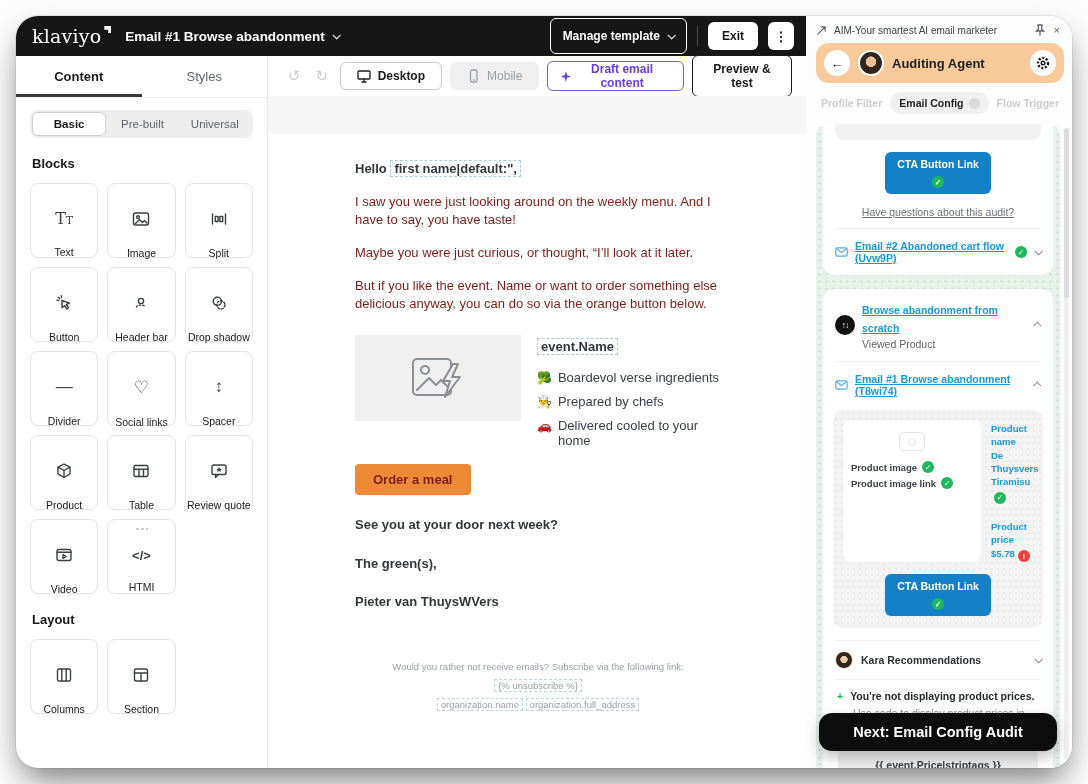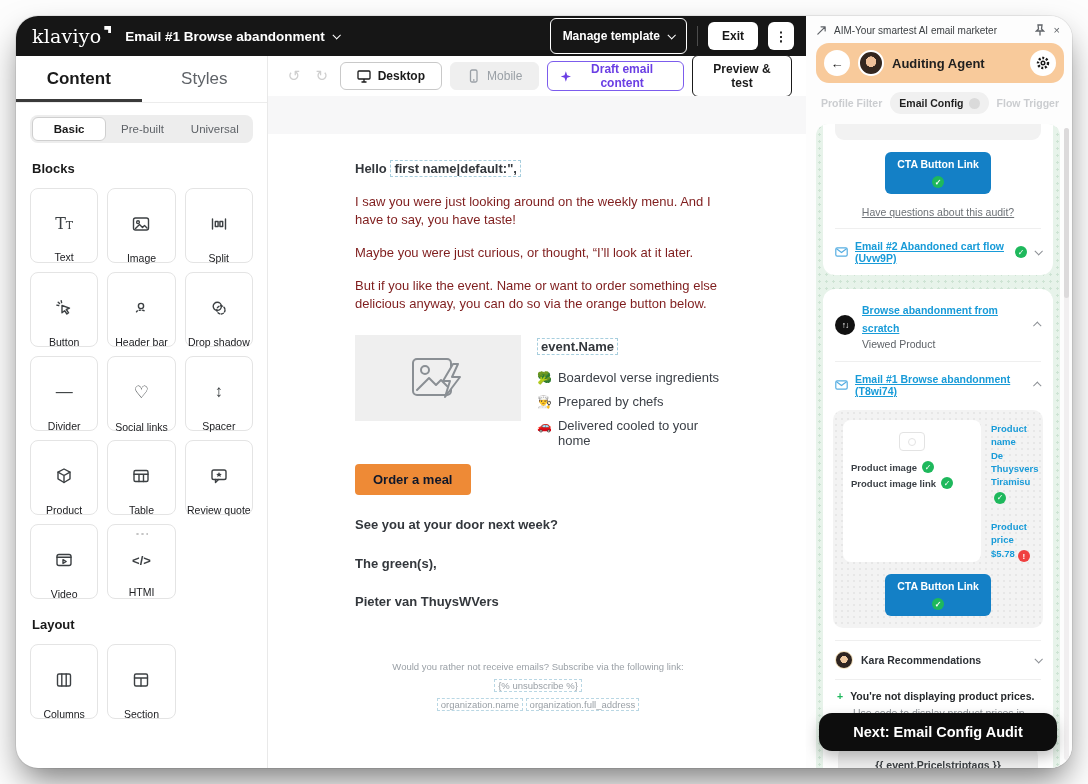--- a/index.html
+++ b/index.html
@@ -18,21 +18,21 @@
   .chev.white { border-color:#fff; }
   .nav-right { margin-left:auto; display:flex; align-items:center; gap:10px; }
   .btn-outline-w { border:1px solid #fff; color:#fff; background:transparent; border-radius:6px; padding:10px 12px; font-size:12px; font-weight:700; display:flex; align-items:center; gap:8px; cursor:pointer; }
   .nav-div { width:1px; height:20px; background:#4c4c4c; }
   .btn-exit { background:#fff; color:#161616; border:none; border-radius:6px; padding:7px 14px; font-size:12px; font-weight:700; cursor:pointer; }
   .btn-kebab { background:#fff; border:none; border-radius:6px; width:26px; height:28px; font-size:13px; font-weight:700; color:#161616; cursor:pointer; }
   .app-body { flex:1; display:flex; min-height:0; }
   
   .sidebar { width:252px; border-right:1px solid #e9e9e9; display:flex; flex-direction:column; overflow:hidden; }
   .side-tabs { display:flex; border-bottom:1px solid #ececec; flex:none; }
-  .side-tab { flex:1; text-align:center; font-size:17px; padding:13px 0 10px; color:#5f6368; cursor:pointer; }
+  .side-tab { flex:1; text-align:center; font-size:13px; padding:13px 0 10px; color:#5f6368; cursor:pointer; }
   .side-tab.active { color:#1a1a1a; font-weight:600; border-bottom:3px solid #3a3a3a; }
   .seg { margin:12px 14px 0; background:#ededed; border-radius:8px; display:flex; padding:2px; flex:none; }
   .seg-item { flex:1; text-align:center; font-size:11.5px; color:#5f6368; padding:6px 0; border-radius:6px; cursor:pointer; }
   .seg-item.active { background:#fff; border:1px solid #cfcfcf; color:#1a1a1a; font-weight:700; padding:5px 0; }
   .side-scroll { flex:1; overflow:hidden; padding:0 14px 10px; }
   .side-h { font-size:13px; font-weight:700; color:#1a1a1a; margin:18px 2px 12px; }
   .tiles { display:grid; grid-template-columns:repeat(3,1fr); gap:9px; }
   .tile { border:1px solid #e4e4e4; border-radius:8px; background:#fff; height:75px; display:flex; flex-direction:column; align-items:center; justify-content:flex-start; padding-top:7px; cursor:grab;gap:16px; }
   .drag-dots { width:13px; height:7px; background-image:radial-gradient(circle,#c4c4c4 1px,transparent 1.3px); background-size:5px 4px; background-position:0 0; }
   .tile-icon { height:26px; display:flex; align-items:center; justify-content:center; color:#3c4043; font-size:17px; margin-top:2px; }
@@ -56,21 +56,21 @@
   .em-bold { font-weight:700; color:#33373c; }
   .em-p { margin-top:15px; }
   .tag { border:1px dashed #a7cede; padding:0 3px; white-space:nowrap; }
   .feature-row { display:flex; gap:16px; margin-top:22px; }
   .img-ph { width:166px; height:86px; background:#efefef; display:flex; align-items:center; justify-content:center; flex:none; }
   .img-ph svg { stroke:#8a8f94; fill:#efefef; stroke-width:2; stroke-linejoin:round; stroke-linecap:round; }
   .feat-col { flex:1; padding-top:2px; }
   .bullets { margin-top:14px; }
   .bullet { font-size:13px; color:#3c4148; margin-top:9px; display:flex; gap:6px; align-items:baseline; }
   .bullet .emo { font-size:12px; }
-  .btn-order { margin-top:16px; background:#ee8a36; color:#0f172a; border:none; border-radius:4px; padding:8px 18px; font-size:13px; font-weight:700; cursor:pointer; }
+  .btn-order { margin-top:16px; background:#ee8a36; color:#7f1d1d; border:none; border-radius:4px; padding:8px 18px; font-size:13px; font-weight:700; cursor:pointer; }
   .signoff { margin-top:21px; font-weight:700; color:#33373c; font-size:13px; }
   .em-footer { margin-top:46px; text-align:center; font-size:9.5px; color:#9aa0a6; line-height:2.0; }
   .em-footer .tag { border-color:#b9d7e4; }
   
   .ext { width:266px; background:#fdfdfd; display:flex; flex-direction:column; position:relative; }
   .ext-titlebar { display:flex; align-items:center; gap:7px; padding:8px 12px 6px 10px; font-size:10px; color:#3c4043; flex:none; }
   .ext-titlebar svg { stroke:#5f6368; fill:none; stroke-width:1.3; stroke-linecap:round; }
   .tb-right { margin-left:auto; display:flex; gap:9px; align-items:center; }
   .tb-close { font-size:11px; color:#5f6368; cursor:pointer; }
   .ext-header { margin:1px 8px 7px 10px; background:#f8ca9b; border-radius:13px; padding:7px 8px; display:flex; align-items:center; gap:8px; flex:none; }

